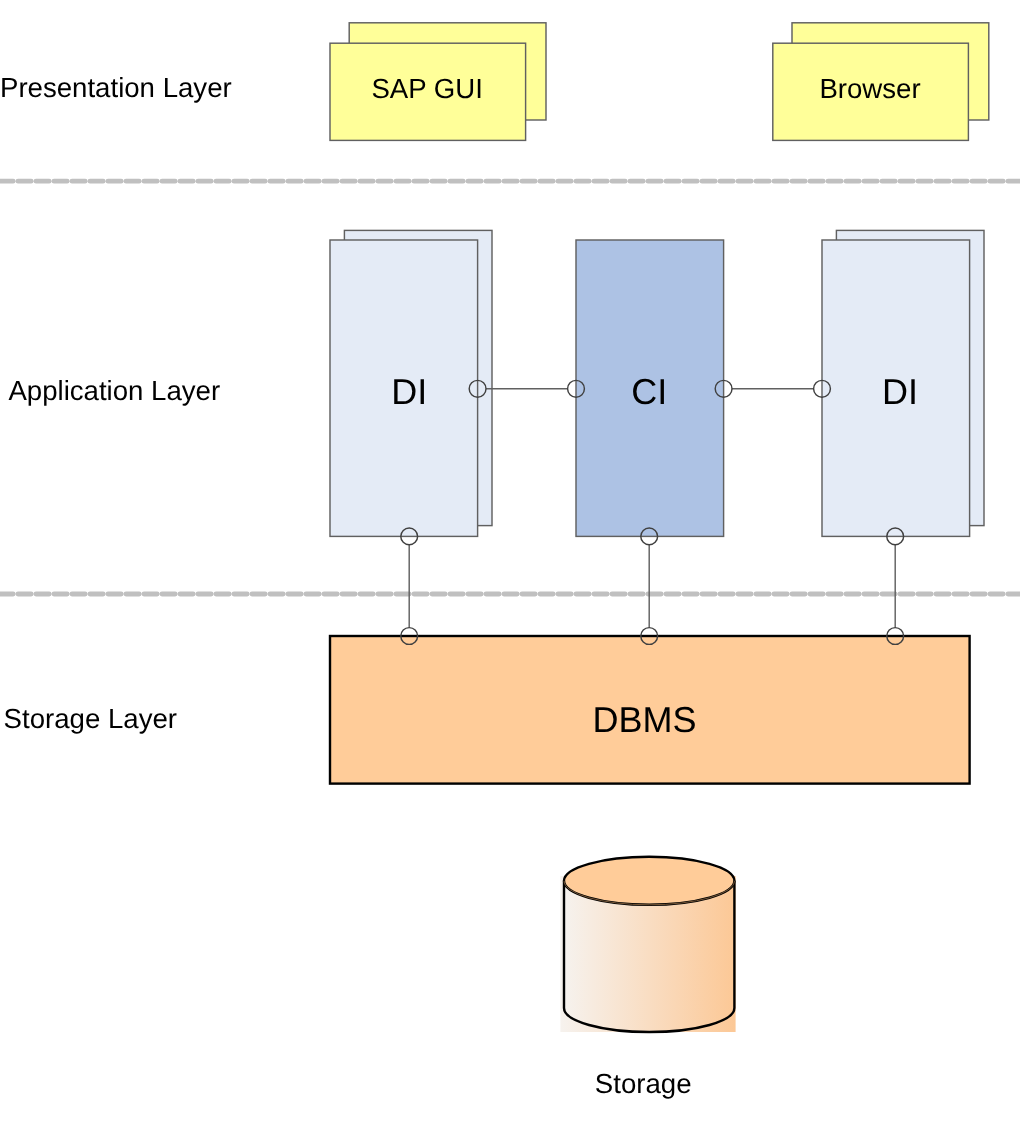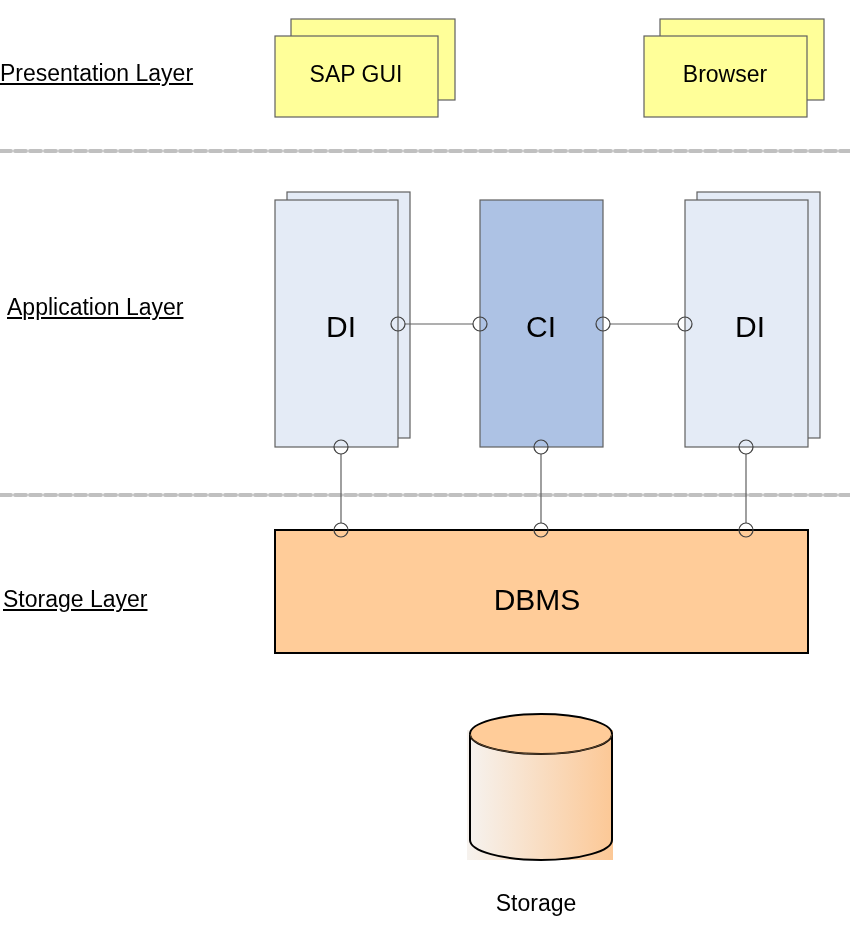--- a/index.html
+++ b/index.html
@@ -1,25 +1,25 @@
 <!DOCTYPE html>
 <html><head>
   <meta charset="utf-8">
   <style>
     html, body { margin: 0; padding: 0; background: #ffffff; }
     body { width: 850px; height: 935px; position: relative; overflow: hidden; font-family: "Liberation Sans", sans-serif; color: #000; }
     #diagram { position: absolute; left: 0; top: 0; }
-    .layer-label { position: absolute; font-size: 23px; white-space: nowrap; text-decoration: underline; }
+    .layer-label { position: absolute; font-size: 23px; white-space: nowrap; }
     .box-text { font-family: "Liberation Sans", sans-serif; }
   </style>
 </head>
 <body>
 
 <div class="layer-label" style="left:0px; top:60px;">Presentation Layer</div>
-<div class="layer-label" style="left:7px; top:294px;">Application Layer</div>
+<div class="layer-label" style="left:7px; top:312px;">Application Layer</div>
 <div class="layer-label" style="left:3px; top:586px;">Storage Layer</div>
 
 <svg id="diagram" width="850" height="935" viewBox="0 0 850 935" xmlns="http://www.w3.org/2000/svg">
   <defs>
     <linearGradient id="cylGrad" x1="0" y1="0" x2="1" y2="0">
       <stop offset="0" stop-color="#F6F2EE"></stop>
       <stop offset="1" stop-color="#FCC896"></stop>
     </linearGradient>
   </defs>
 

